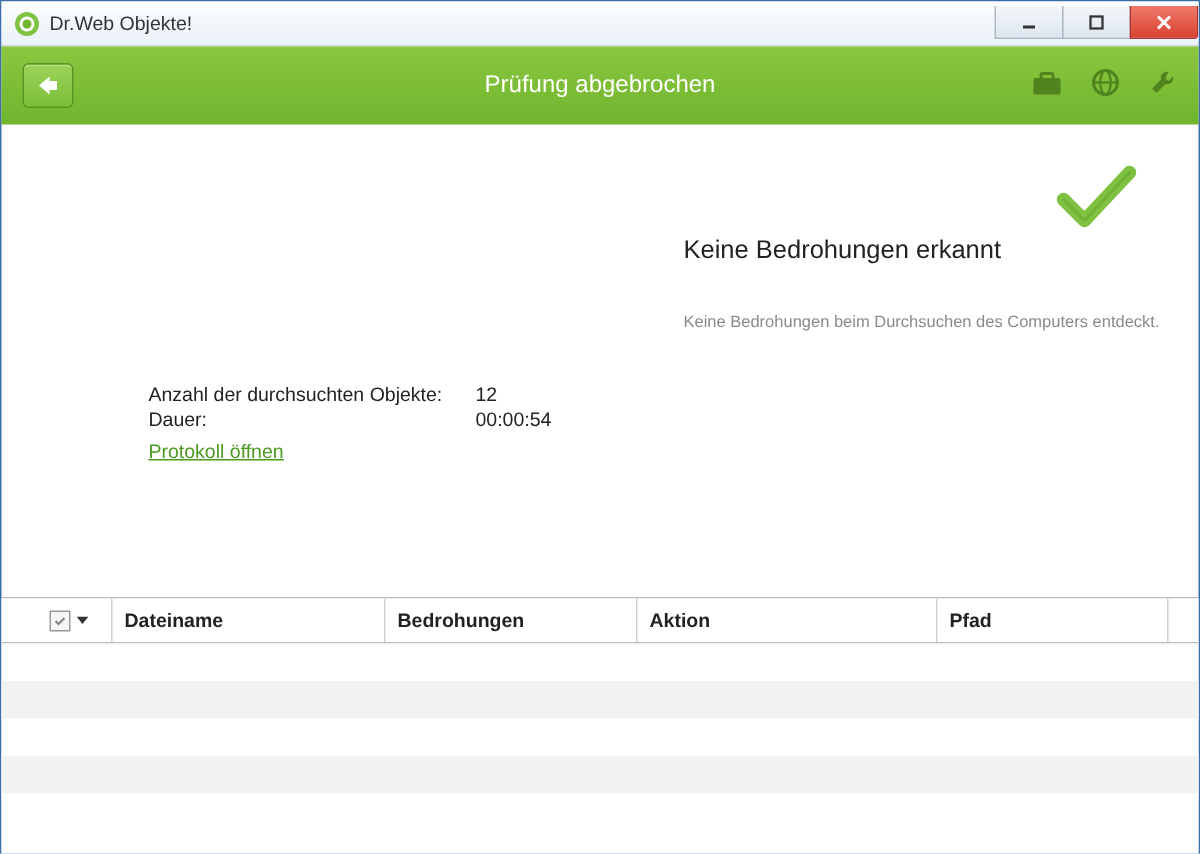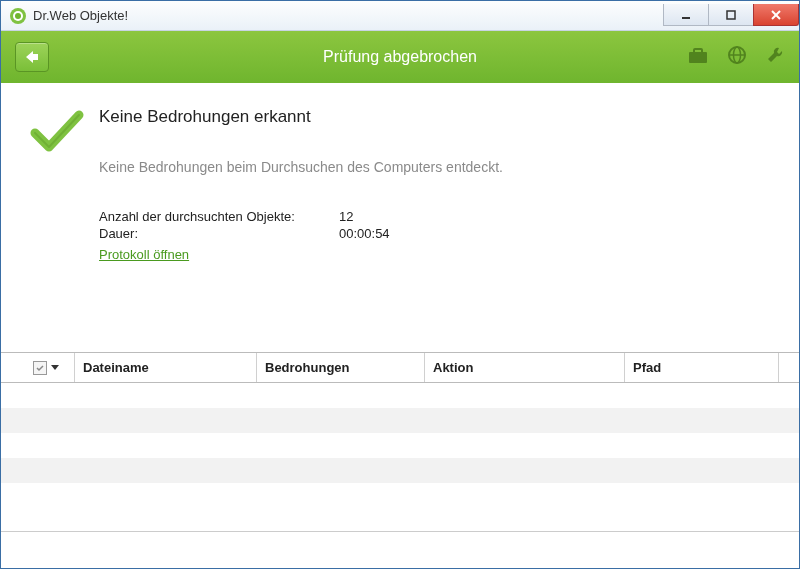--- a/index.html
+++ b/index.html
@@ -11,26 +11,26 @@
 .window-controls { margin-left: auto; display: flex; }
 .win-btn { width: 46px; height: 22px; margin-top: -1px; border: 1px solid #b0b8c4; border-top: none; background: linear-gradient(to bottom, #f4f7fb, #dde6f1); display: flex; align-items: center; justify-content: center; cursor: pointer; margin-left: -1px; }
 .win-btn.close { background: linear-gradient(to bottom, #f07a6b, #d94330); border-color: #a33; border-bottom-right-radius: 3px; }
 .win-btn svg { display: block; }
 .toolbar { height: 52px; background: linear-gradient(to bottom, #8cc63f, #6fb52e); display: flex; align-items: center; padding: 0 14px; color: #fff; position: relative; }
 .back-btn { width: 34px; height: 30px; background: linear-gradient(to bottom, #9dd35a, #7abf38); border: 1px solid #5a9524; border-radius: 4px; display: flex; align-items: center; justify-content: center; cursor: pointer; box-shadow: inset 0 1px 0 rgba(255,255,255,0.3); }
 .toolbar-title { position: absolute; left: 0; right: 0; text-align: center; font-size: 16px; color: #fff; pointer-events: none; }
 .toolbar-icons { margin-left: auto; display: flex; gap: 18px; align-items: center; }
 .tool-icon { cursor: pointer; opacity: 0.85; }
 .content { padding: 24px 26px 10px 26px; }
-.result-row { display: flex; align-items: flex-start; }
+.result-row { display: flex; align-items: flex-end; flex-direction: column; }
 .check-icon { width: 60px; height: 50px; flex-shrink: 0; margin-right: 12px; margin-top: 0; }
 .result-text h2 { font-size: 17px; font-weight: normal; color: #222; margin-bottom: 6px; }
-.result-text p { font-size: 14px; color: #8a8a8a; margin-top: 32px; }
+.result-text p { font-size: 11px; color: #8a8a8a; margin-top: 32px; }
 .stats { margin-top: 34px; margin-left: 72px; font-size: 13px; color: #222; }
-.stat-line { display: flex; margin-bottom: 2px; gap: 22px; }
+.stat-line { display: flex; margin-bottom: 2px; }
 .stat-label { width: 218px; }
 .protocol-link { color: #4a9a1f; text-decoration: underline; cursor: pointer; font-size: 13px; margin-top: 4px; display: inline-block; }
 .table-area { margin-top: 80px; border-top: 1px solid #bbb; }
 .table-header { display: flex; background: #fff; border-bottom: 1px solid #bbb; height: 30px; padding-left: 16px; }
 .th { border-right: 1px solid #d0d0d0; padding: 6px 8px; font-size: 13px; font-weight: bold; color: #222; display: flex; align-items: center; }
 .th.checkbox-col { width: 58px; justify-content: center; gap: 4px; }
 .th.checkbox-col .cb { width: 14px; height: 14px; border: 1px solid #999; background: #f5f5f5; display: flex; align-items: center; justify-content: center; }
 .th.filename-col { width: 182px; }
 .th.threat-col { width: 168px; }
 .th.action-col { width: 200px; }

